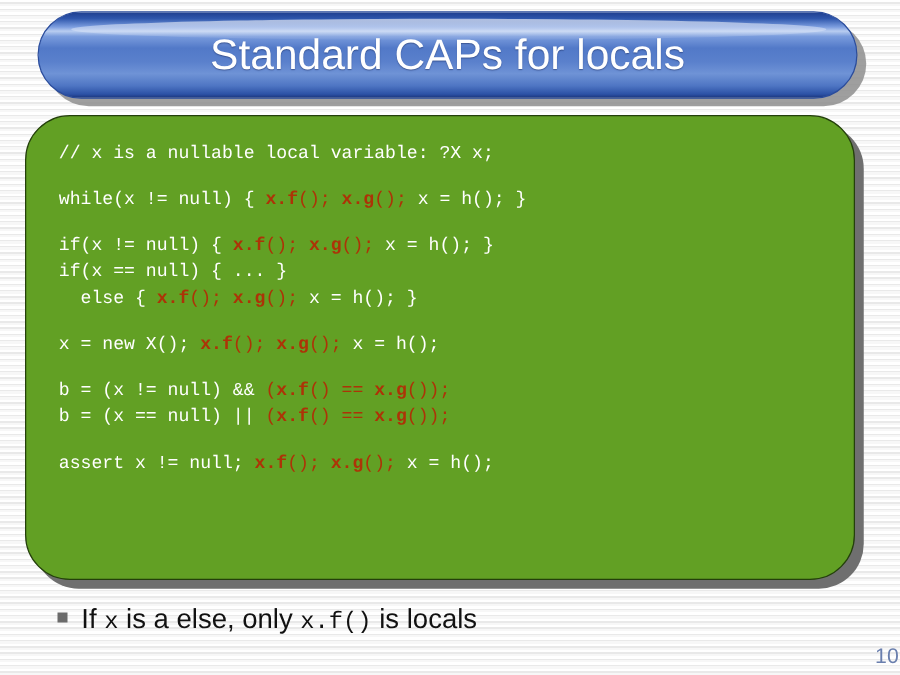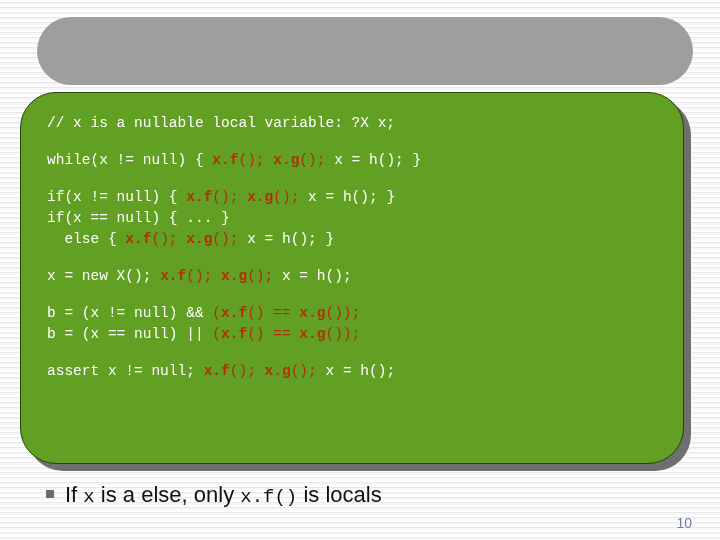--- a/index.html
+++ b/index.html
@@ -163,33 +163,36 @@
   }
   .bl-text { font-family: "Liberation Sans", sans-serif; text-align: right; }
   .bl-mono {
     font-family: "Liberation Mono", "DejaVu Sans Mono", monospace;
     font-size: 19px;
   }
 
   
   #page-number {
     position: absolute;
-    right: 28px;
+    right: 1px;
     top: 515px;
-    font-size: 14px;
+    font-size: 17px;
     color: #6a7fae;
     font-family: "Liberation Sans", sans-serif;
   }
 </style>
 </head>
 <body>
 
 <div id="slide">
 
   <div id="title-shadow"></div>
+  <div id="title-pill">
+    <span id="title-text">Standard CAPs for locals</span>
+  </div>
 
   <div id="code-shadow"></div>
   <div id="code-panel">
     <div id="code-body"><div class="blk"><div class="ln"><span>// x is a nullable local variable: ?X x;</span></div></div><div class="blk"><div class="ln"><span>while(x != null) { </span><span class="hl">x.f</span><span class="hl-plain">(); </span><span class="hl">x.g</span><span class="hl-plain">(); </span><span>x = h(); }</span></div></div><div class="blk"><div class="ln"><span>if(x != null) { </span><span class="hl">x.f</span><span class="hl-plain">(); </span><span class="hl">x.g</span><span class="hl-plain">(); </span><span>x = h(); }</span></div><div class="ln"><span>if(x == null) { ... }</span></div><div class="ln"><span>  else { </span><span class="hl">x.f</span><span class="hl-plain">(); </span><span class="hl">x.g</span><span class="hl-plain">(); </span><span>x = h(); }</span></div></div><div class="blk"><div class="ln"><span>x = new X(); </span><span class="hl">x.f</span><span class="hl-plain">(); </span><span class="hl">x.g</span><span class="hl-plain">(); </span><span>x = h();</span></div></div><div class="blk"><div class="ln"><span>b = (x != null) &amp;&amp; </span><span class="hl-plain">(</span><span class="hl">x.f</span><span class="hl-plain">() == </span><span class="hl">x.g</span><span class="hl-plain">());</span></div><div class="ln"><span>b = (x == null) || </span><span class="hl-plain">(</span><span class="hl">x.f</span><span class="hl-plain">() == </span><span class="hl">x.g</span><span class="hl-plain">());</span></div></div><div class="blk"><div class="ln"><span>assert x != null; </span><span class="hl">x.f</span><span class="hl-plain">(); </span><span class="hl">x.g</span><span class="hl-plain">(); </span><span>x = h();</span></div></div></div>
   </div>
 
   <div id="bullet-line">
     <span id="bullet-marker"></span>
     <span><span class="bl-text">If </span><span class="bl-mono">x</span><span class="bl-text"> is a else, only </span><span class="bl-mono">x.f()</span><span class="bl-text"> is locals</span></span>
   </div>

